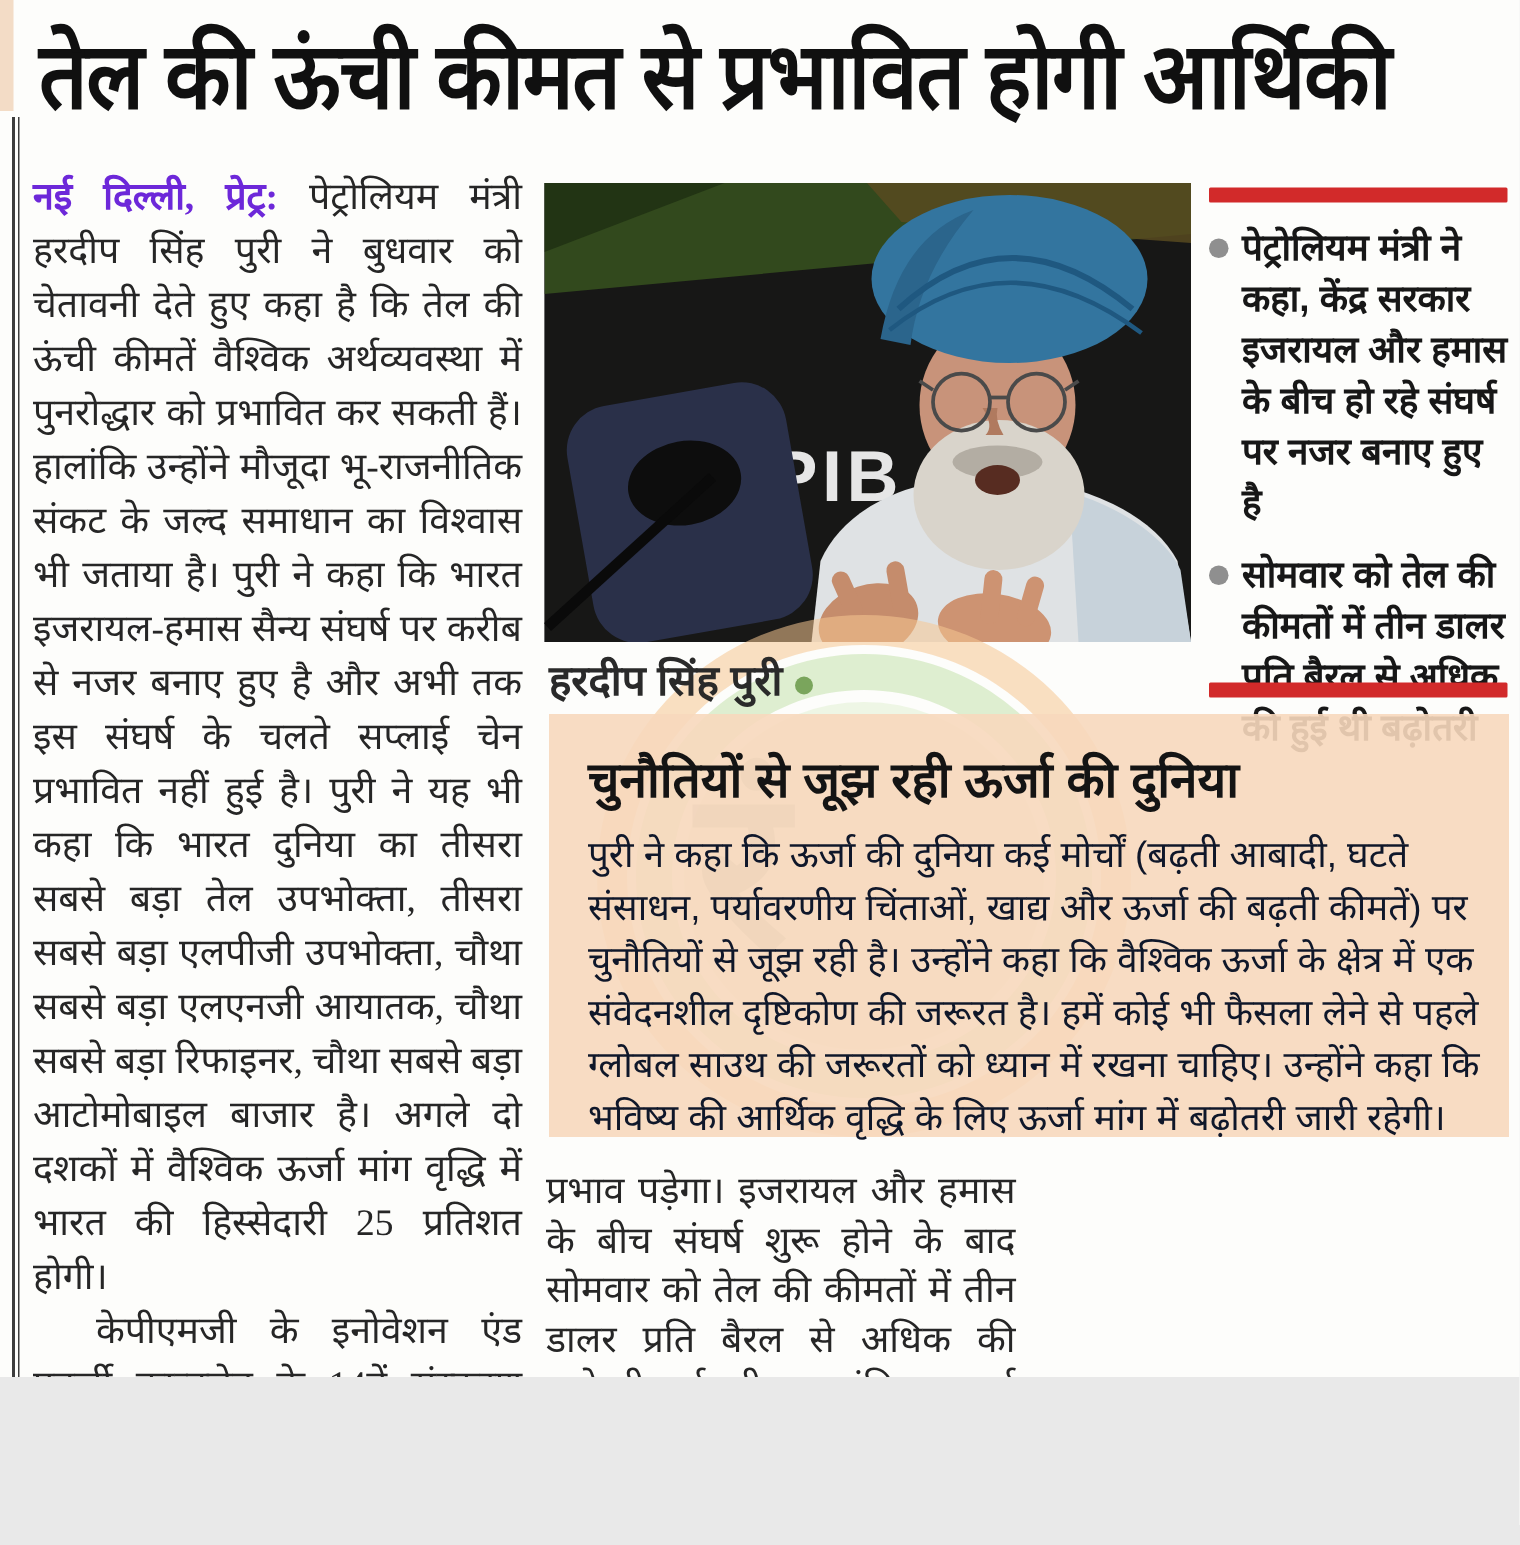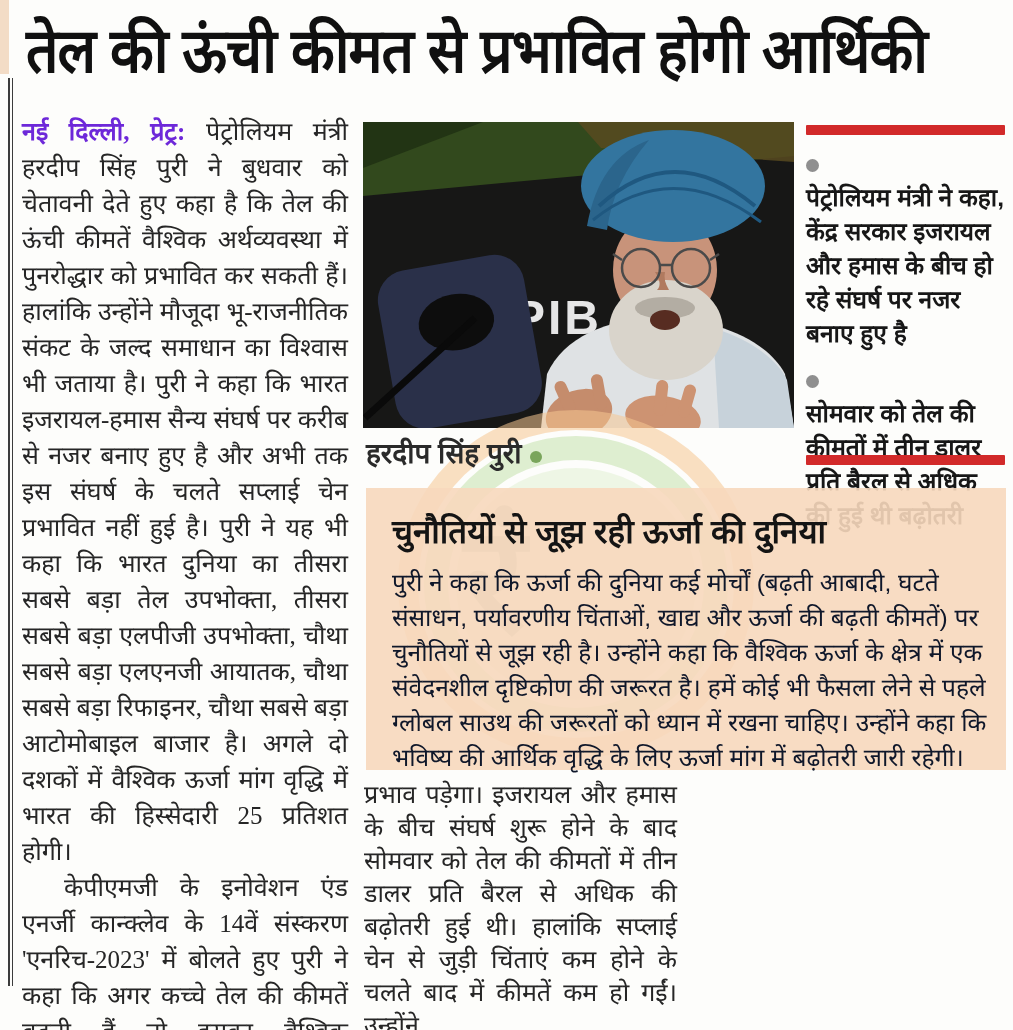--- a/index.html
+++ b/index.html
@@ -1,18 +1,18 @@
 <!DOCTYPE html>
 <html><head>
 <meta charset="utf-8">
 <style>
   * { margin:0; padding:0; box-sizing:border-box; }
   body { background:#e9e9e9; font-family:"Liberation Serif", serif; }
   .page {
-    position:relative; width:1013px; height:1030px; margin:0 auto;
+    position:relative; width:1013px; height:918px; margin:0 auto;
     background:#fdfdfb; overflow:hidden; color:#1d1d1d;
   }
   .edge-strip { position:absolute; left:0; top:0; width:9px; height:74px; background:#f3dcc6; }
   .left-rule { position:absolute; left:8px; top:78px; width:5px; height:908px;
     border-left:2px solid #3c3c3c; border-right:1px solid #3c3c3c; }
   .headline {
     position:absolute; left:26px; top:6px; width:984px;
     font-family:"Liberation Sans", sans-serif;
     font-size:57px; font-weight:700; color:#101010; letter-spacing:-1px;
     white-space:nowrap; transform:scaleY(1.08); transform-origin:top left;
@@ -32,33 +32,33 @@
   .caption { position:absolute; left:366px; top:433px; z-index:3;
     font-family:"Liberation Sans", sans-serif; font-size:28px; font-weight:700; color:#2a2a2a; }
   .caption .dot { display:inline-block; width:12px; height:12px; border-radius:50%;
     background:#7aa55c; margin-left:8px; }
 
   .sidebar { position:absolute; left:806px; top:125px; width:199px; z-index:2; }
   .sidebar .bar { height:10px; background:#d22a2a; border-radius:1px; }
   .sidebar .bullets { padding:14px 0 10px 0; }
   .bullet-item { display:flex; gap:9px; margin-bottom:14px;
     font-family:"Liberation Sans", sans-serif;
-    font-size:24.5px; line-height:34px; font-weight:700; color:#171717;flex-direction:column; }
+    font-size:24.5px; line-height:34px; font-weight:700; color:#171717; }
   .bullet-item .b-dot { flex:0 0 13px; width:13px; height:13px; border-radius:50%;
     background:#8f8f8f; margin-top:10px; }
   .sidebar .bar-bottom { position:absolute; left:0; top:330px; width:100%; }
 
   .watermark { position:absolute; left:398px; top:410px; width:356px; height:348px; z-index:1; }
   .wm-ring1 { position:absolute; inset:0; border-radius:50%; border:20px solid rgba(245,198,146,0.55); }
   .wm-ring2 { position:absolute; inset:26px; border-radius:50%; border:24px solid rgba(202,229,180,0.60); }
   .wm-core  { position:absolute; inset:58px; border-radius:50%; background:rgba(226,241,212,0.55); }
   .wm-glyph { position:absolute; left:66px; top:62px; font-size:150px; font-weight:700;
     color:rgba(118,124,130,0.45); font-family:"Liberation Sans", sans-serif; }
 
-  .feature-box { position:absolute; left:366px; top:488px; width:640px; height:282px; z-index:2;
+  .feature-box { position:absolute; left:366px; top:476px; width:640px; height:282px; z-index:2;
     background:rgba(247,216,188,0.90); padding:20px 18px 0 26px; }
   .feature-box h2 { font-family:"Liberation Sans", sans-serif;
     font-size:33px; font-weight:700; color:#141414; margin-bottom:12px; letter-spacing:0; }
   .feature-box .fb-body { font-family:"Liberation Sans", sans-serif;
     font-size:24.5px; line-height:35px; font-weight:500; color:#0f172a; text-align:left; }
 </style>
 </head>
 <body>
 
 <div class="page">

